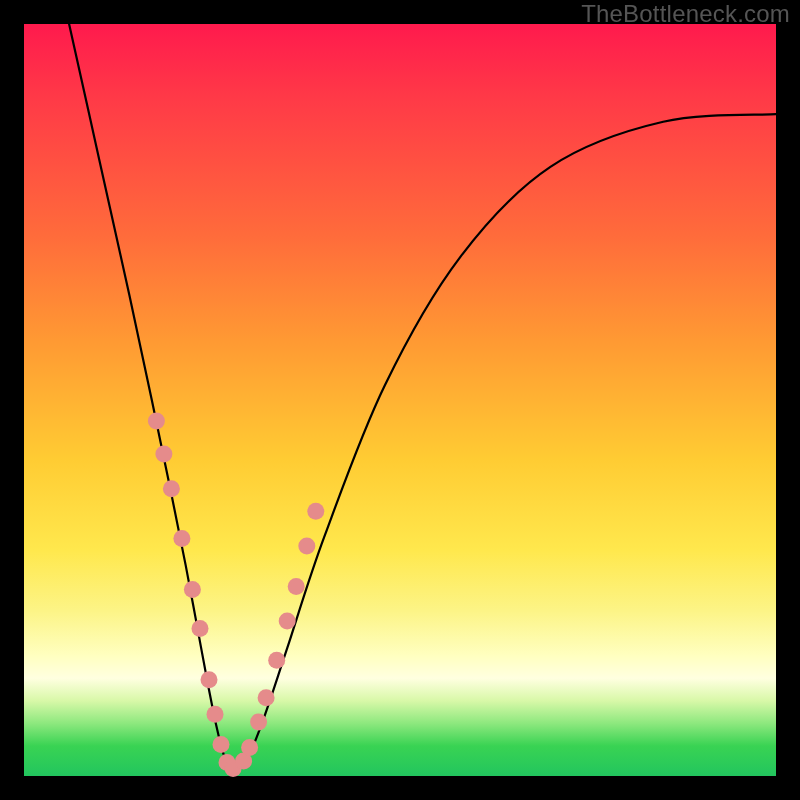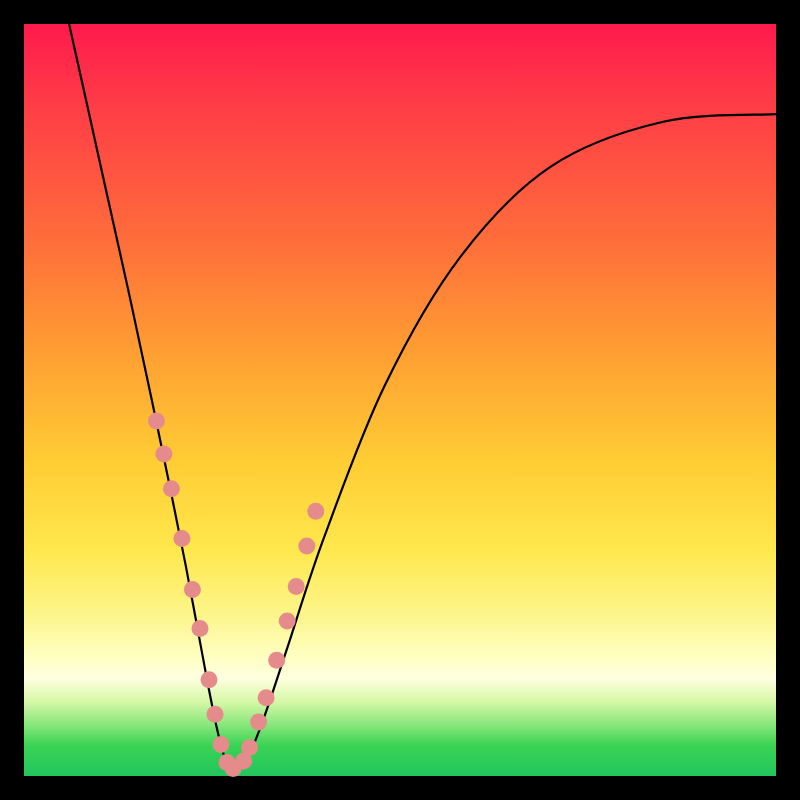--- a/index.html
+++ b/index.html
@@ -68,20 +68,21 @@
   }
   .bead {
     fill: #e58b8b;
     stroke: none;
   }
 </style>
 </head>
 <body>
 
 <div class="frame">
+  <div class="watermark">TheBottleneck.com</div>
 
   <div class="plot-area">
     <svg class="curve" viewBox="0 0 752 752">
       <path id="main-curve" class="curve-path" d="M 45.1 0.0 C 50.1 22.6, 65.2 90.2, 75.2 135.4 C 85.2 180.5, 96.5 230.6, 105.3 270.7 C 114.1 310.8, 120.9 343.4, 127.8 376.0 C 134.7 408.6, 141.0 438.7, 146.6 466.2 C 152.3 493.8, 157.3 518.9, 161.7 541.4 C 166.1 564.0, 169.2 581.5, 173.0 601.6 C 176.7 621.7, 181.1 645.5, 184.2 661.8 C 187.4 678.1, 189.3 688.1, 191.8 699.4 C 194.3 710.6, 196.8 721.9, 199.3 729.4 C 201.8 737.0, 204.3 742.0, 206.8 744.5 C 209.3 747.0, 211.2 747.0, 214.3 744.5 C 217.5 742.0, 221.2 738.2, 225.6 729.4 C 230.0 720.7, 234.4 709.4, 240.6 691.8 C 246.9 674.3, 253.2 654.2, 263.2 624.2 C 273.2 594.1, 284.5 555.2, 300.8 511.4 C 317.1 467.5, 338.4 407.3, 361.0 361.0 C 383.5 314.6, 408.6 269.5, 436.2 233.1 C 463.7 196.8, 492.6 165.4, 526.4 142.9 C 560.2 120.3, 601.6 106.5, 639.2 97.8 C 676.8 89.0, 733.2 91.5, 752.0 90.2 "></path>
       <g id="bead-group">
           <circle cx="132.4" cy="397.1" r="8.5" class="bead" fill="#e58b8b"></circle>
           <circle cx="139.9" cy="430.1" r="8.5" class="bead" fill="#e58b8b"></circle>
           <circle cx="147.4" cy="464.7" r="8.5" class="bead" fill="#e58b8b"></circle>
           <circle cx="157.9" cy="514.4" r="8.5" class="bead" fill="#e58b8b"></circle>
           <circle cx="168.4" cy="565.5" r="8.5" class="bead" fill="#e58b8b"></circle>

